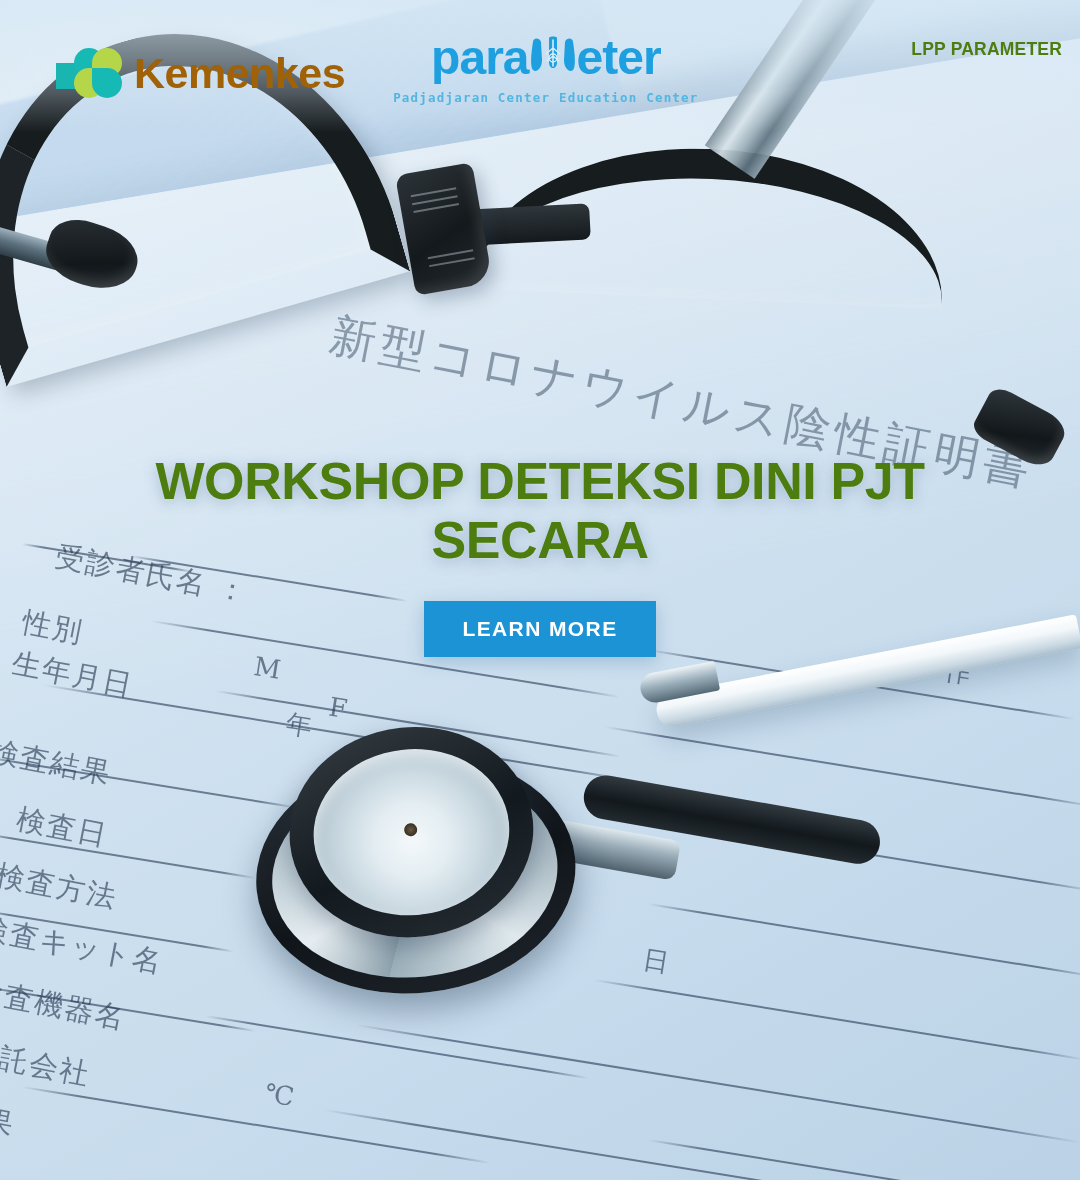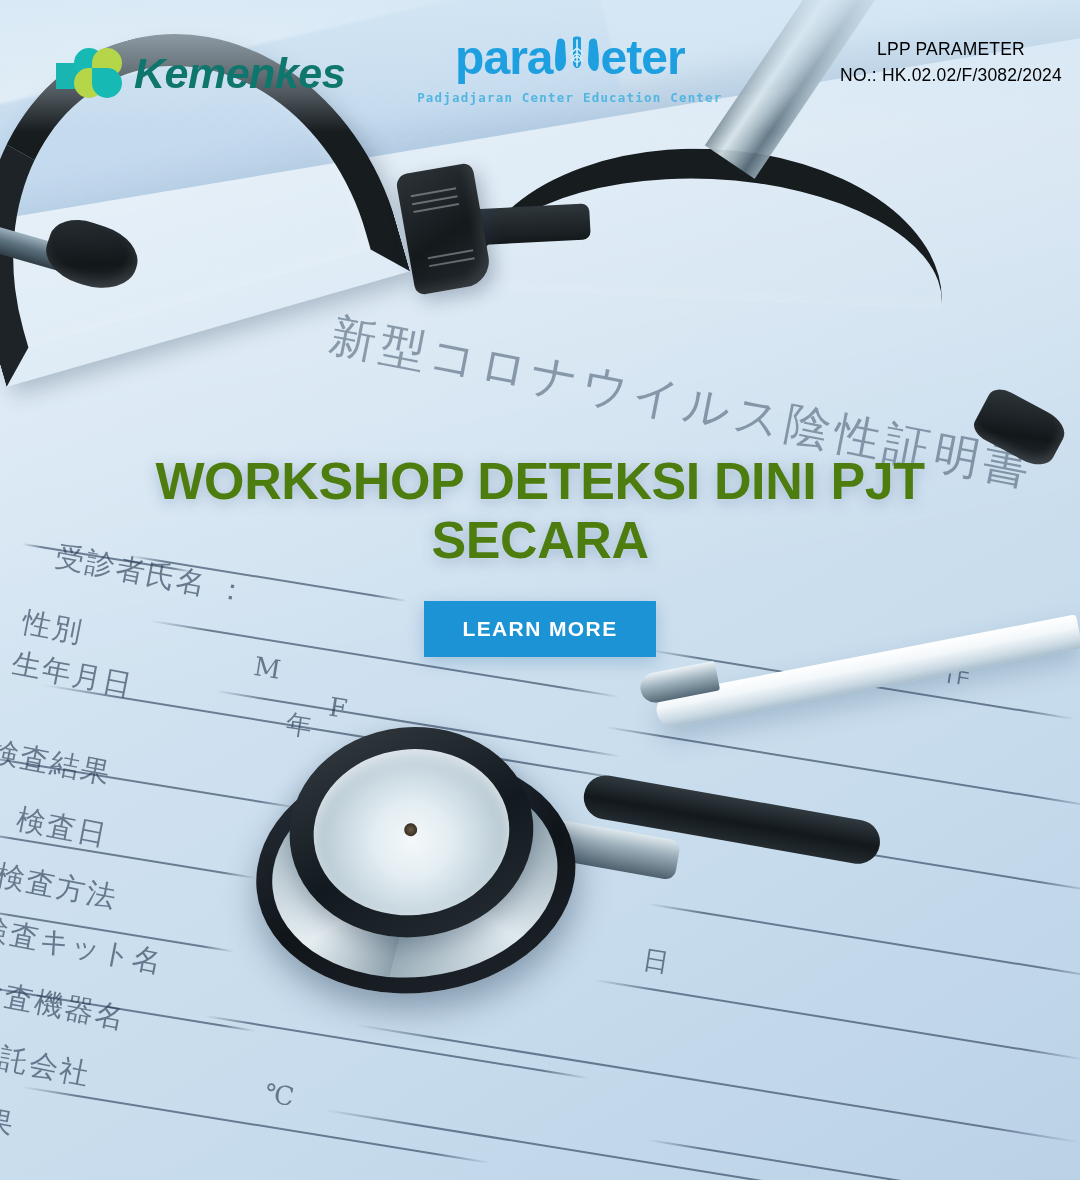--- a/index.html
+++ b/index.html
@@ -258,27 +258,27 @@
   .kmk-sq {
     position:absolute; left:0; top:27px;
     width:26px; height:26px; background:#19b5b0;
   }
   .petal { position:absolute; width:30px; height:30px; }
   .p-tl { left:18px; top:12px; background:#17b9b4; border-radius:50% 50% 0 50%; }
   .p-tr { left:36px; top:12px; background:#b6d64a; border-radius:50% 50% 50% 0; }
   .p-bl { left:18px; top:32px; background:#b6d64a; border-radius:50% 0 50% 50%; }
   .p-br { left:36px; top:32px; background:#17b9b4; border-radius:0 50% 50% 50%; }
   .kmk-text {
-    font-size:43px; font-weight:bold; color:#0f766e;
-    letter-spacing:-.5px; line-height:1;font-style:italic;
+    font-size:43px; font-weight:bold; color:#a16207;
+    letter-spacing:-.5px; line-height:1;
   }
 
   .parameter {
     position:relative; z-index:3;
-    margin-left:72px; margin-top:4px;
+    margin-left:48px; margin-top:4px;
     text-align:center;
   }
   .par-word {
     font-size:48px; font-weight:bold; color:#1e9fe0;
     letter-spacing:-1px; line-height:1;
     display:flex; align-items:baseline; justify-content:center;
   }
   .par-lung {
     display:inline-block; position:relative;
     width:46px; height:40px; margin:0 1px; top:2px;
@@ -286,23 +286,23 @@
   .par-lung svg { position:absolute; left:0; top:0; }
   .par-tag {
     margin-top:8px;
     font-family:"DejaVu Sans Mono", monospace;
     font-size:12.5px; font-weight:bold; color:#52b6e0;
     letter-spacing:1.2px;
   }
 
   .accred {
     position:relative; z-index:3;
-    margin-left:auto; text-align:center;
-    color:#000000;
-    font-size:17.5px; font-weight:normal;
+    margin-left:auto; text-align:left;
+    color:#4d7c0f;
+    font-size:17.5px; font-weight:bold;
     line-height:1.50;
     letter-spacing:.2px;
     padding-top:6px;
   }
 
   
   .hero {
     position:absolute; z-index:4;
     left:0; right:0; top:452px;
     text-align:center;
@@ -434,21 +434,20 @@
             <circle cx="23" cy="22" r="4" fill="none" stroke="#d8eef9" stroke-width="1.5"></circle>
           </svg>
         </span>
         <span>eter</span>
       </div>
       <div class="par-tag">Padjadjaran  Center  Education  Center</div>
     </div>
 
     <div class="accred">
       <div>LPP PARAMETER</div>
-      <div>NO.: HK.02.02/F/3082/2024</div>
     </div>
   </div>
 
   <div class="hero">
     <div class="headline">
       <div>WORKSHOP DETEKSI DINI PJT SECARA</div>
     </div>
     <div class="cta-wrap">
       <button class="cta">LEARN MORE</button>
     </div>

